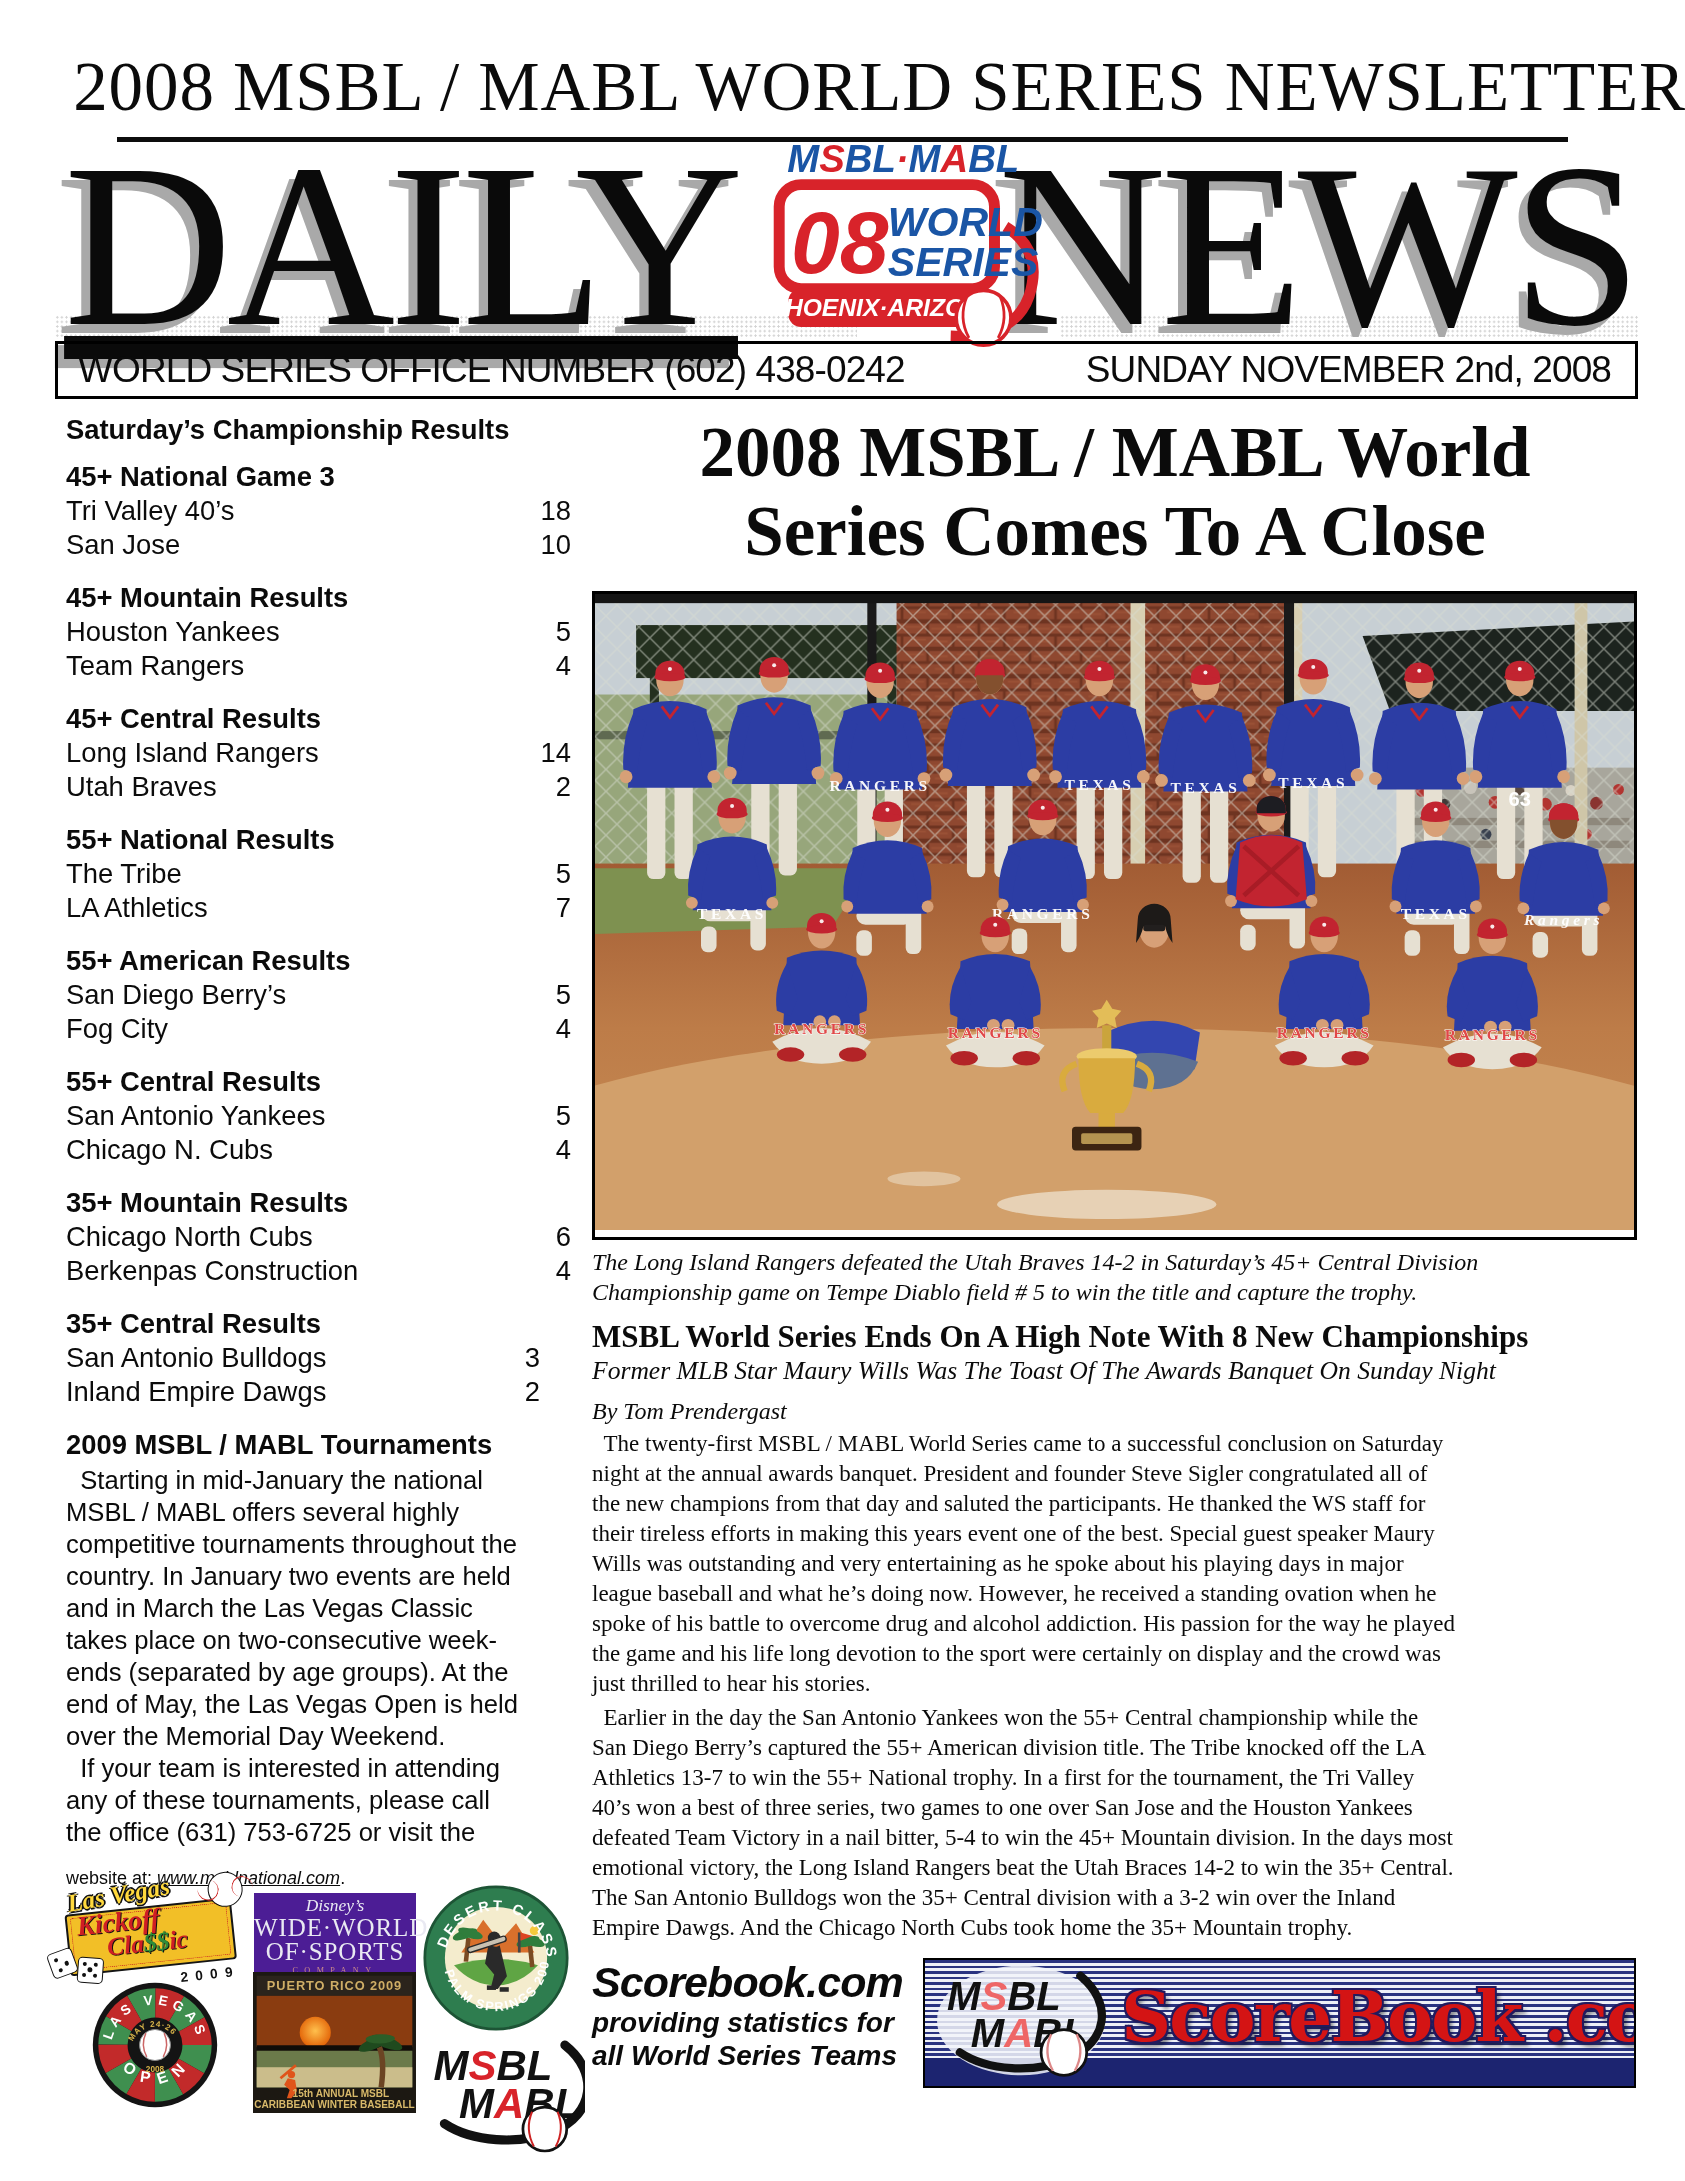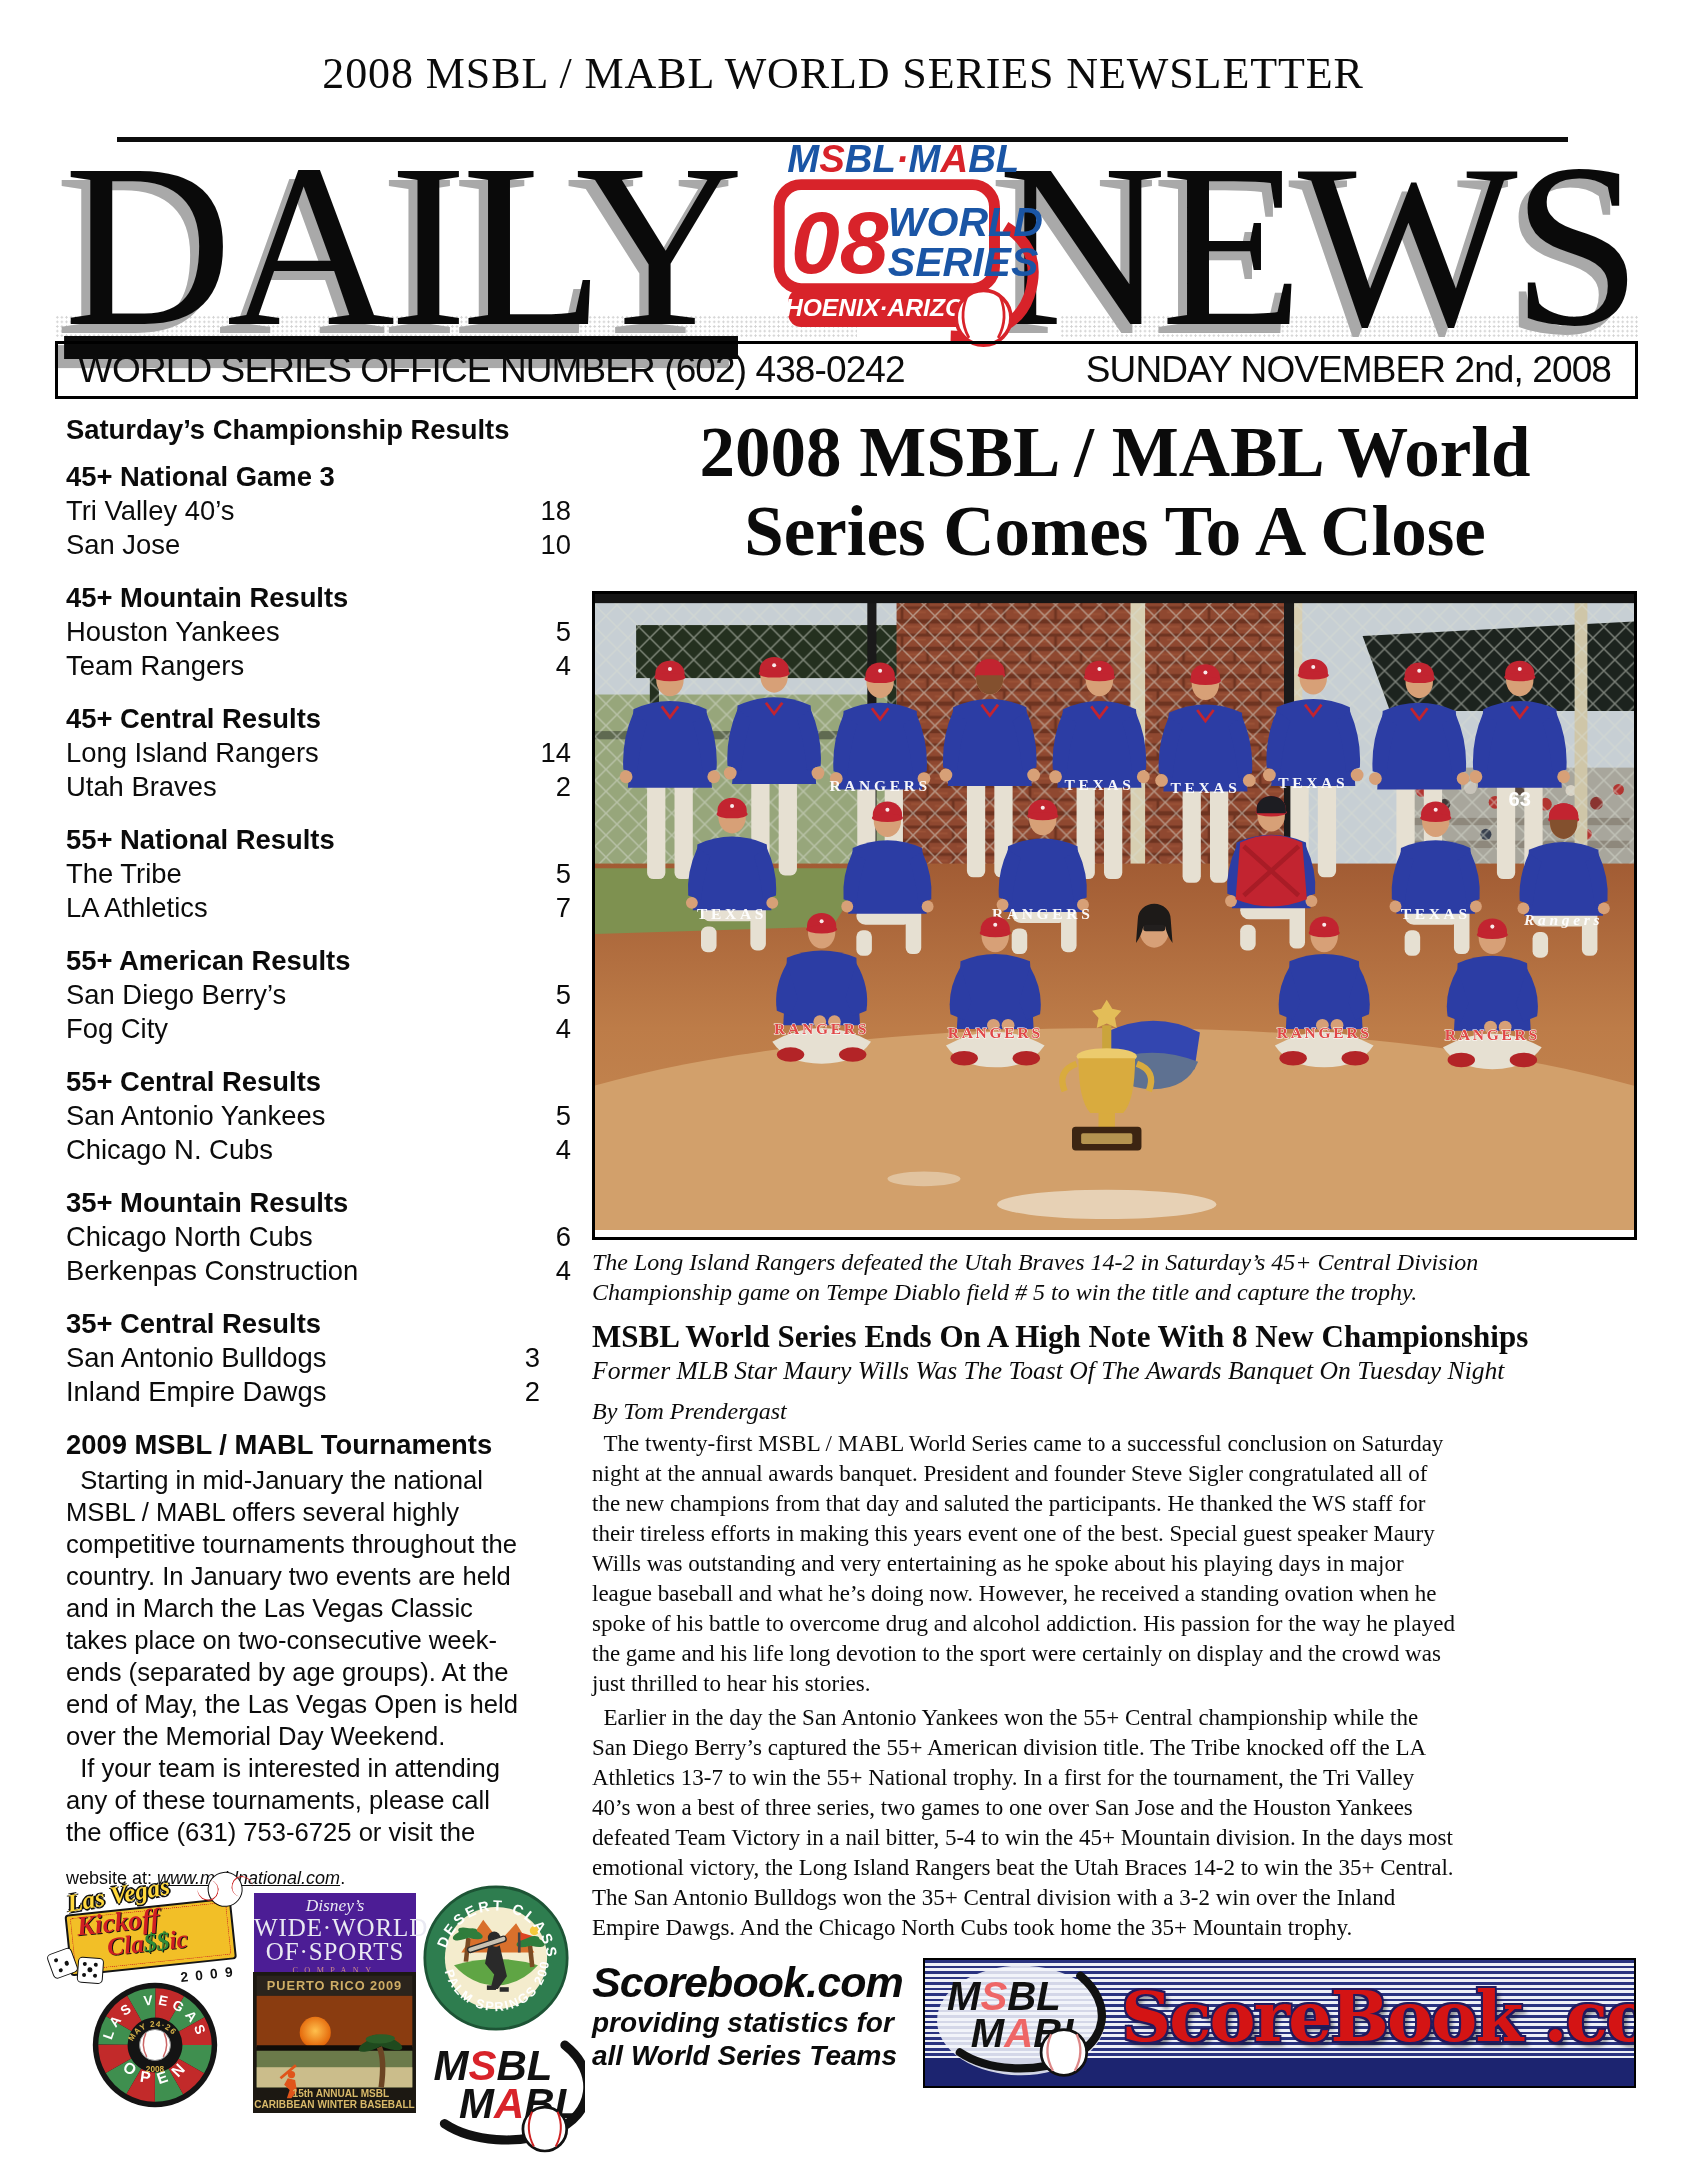--- a/index.html
+++ b/index.html
@@ -1,20 +1,20 @@
 <!DOCTYPE html>
 <html style="font-size:14.6px"><head>
 <meta charset="utf-8">
 <style>
   html,body{margin:0;padding:0;background:#888;}
   .page{position:relative;width:1686px;height:2182px;background:#ffffff;overflow:hidden;
         font-family:"Liberation Sans",sans-serif;color:#0b0b0b;}
   
-  .nl-title{position:absolute;top:48px;left:0;width:100%;text-align:center;
-            font-family:"Liberation Serif",serif;font-size:44px;letter-spacing:0.9px;white-space:nowrap;}
+  .nl-title{position:absolute;top:48px;left:0;width:100%;text-align:right;
+            font-family:"Liberation Serif",serif;font-size:69px;letter-spacing:0.9px;white-space:nowrap;}
   .title-rule{position:absolute;top:137px;left:117px;width:1451px;height:4.6px;background:#0d0d0d;}
   .masthead{position:absolute;top:144px;left:55px;width:1583px;height:197px;}
   .dither{position:absolute;bottom:1.8px;height:24px;background-image:radial-gradient(#c9c9c9 1.1px,transparent 1.2px);
           background-size:4.6px 4.6px;opacity:.8;}
   .dither.l{left:0;width:802px;} .dither.r{left:1005px;width:578px;}
   .mast-word{position:absolute;top:-3.7px;font-family:"Liberation Serif",serif;font-size:233px;line-height:210px;
              font-weight:400;color:#0a0a0a;letter-spacing:-5.5px;text-shadow:-9.1px 9.1px 0 #a9a9a9;white-space:nowrap;}
   .mast-word.daily{left:9.1px;text-decoration:underline;} .mast-word.news{right:1.8px;}
   .mast-logo{position:absolute;left:711px;top:-5.5px;width:280px;height:208px;}
   .office-bar{position:absolute;top:341px;left:55px;width:1583px;height:58px;border:3.7px solid #000;
@@ -413,21 +413,21 @@
           <rect x="-9" y="98" width="18" height="16" fill="#d9ab3e"></rect>
           <rect x="-38" y="113" width="76" height="26" rx="4" fill="#3c2512"></rect>
           <rect x="-28" y="120" width="56" height="12" rx="2" fill="#c9a85c" opacity=".85"></rect>
         </g>
       </svg>
     </div>
 
     <div class="caption">The Long Island Rangers defeated the Utah Braves 14-2 in Saturday’s 45+ Central Division
 Championship game on Tempe Diablo field # 5 to win the title and capture the trophy.</div>
     <div class="subhead">MSBL World Series Ends On A High Note With 8 New Championships</div>
-    <div class="deck">Former MLB Star Maury Wills Was The Toast Of The Awards Banquet On Tuesday Night</div>
+    <div class="deck">Former MLB Star Maury Wills Was The Toast Of The Awards Banquet On Sunday Night</div>
     <div class="byline">By Tom Prendergast</div>
     <div class="body-par">  The twenty-first MSBL / MABL World Series came to a successful conclusion on Saturday
 night at the annual awards banquet. President and founder Steve Sigler congratulated all of
 the new champions from that day and saluted the participants. He thanked the WS staff for
 their tireless efforts in making this years event one of the best. Special guest speaker Maury
 Wills was outstanding and very entertaining as he spoke about his playing days in major
 league baseball and what he’s doing now. However, he received a standing ovation when he
 spoke of his battle to overcome drug and alcohol addiction. His passion for the way he played
 the game and his life long devotion to the sport were certainly on display and the crowd was
 just thrilled to hear his stories.</div>

